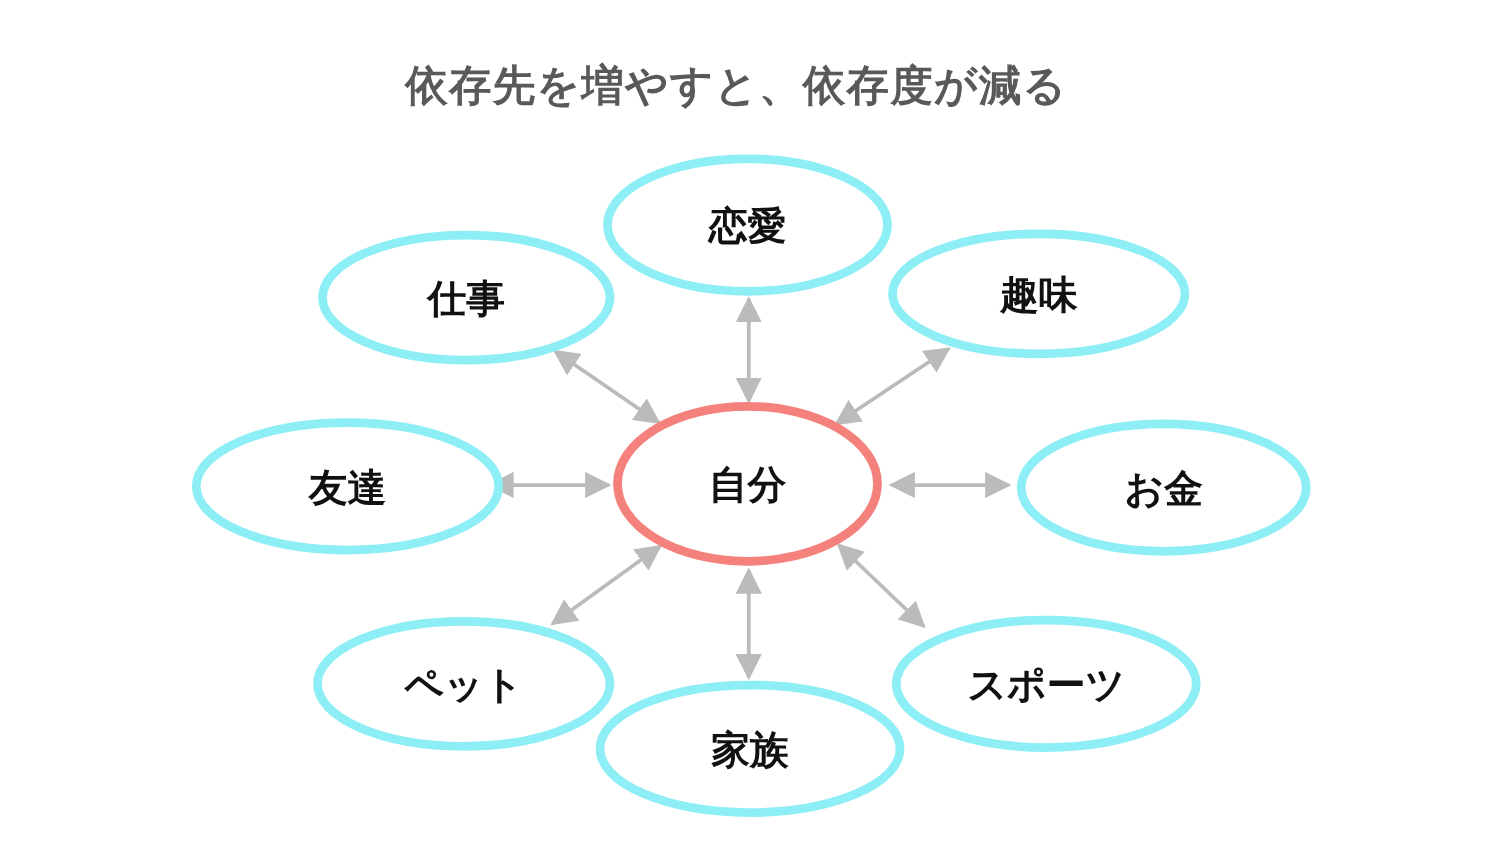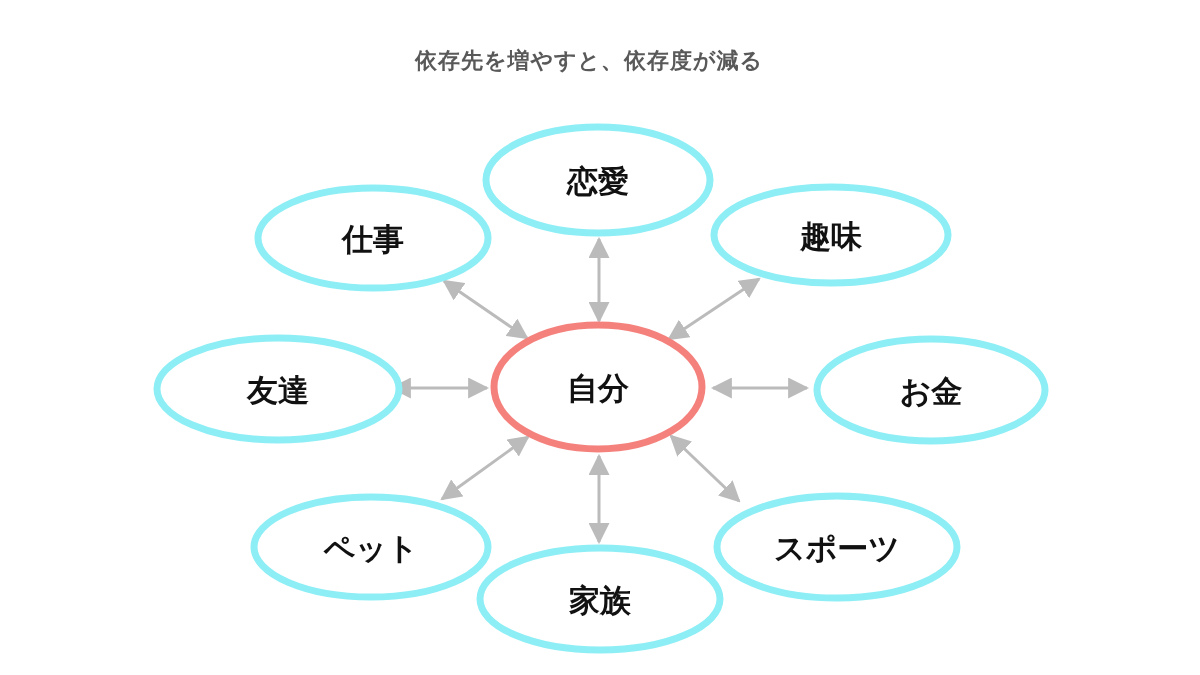--- a/index.html
+++ b/index.html
@@ -15,21 +15,21 @@
     width: 1200px; height: 675px;
     background: var(--background);
     font-family: "Liberation Sans", "DejaVu Sans", sans-serif;
     overflow: hidden;
   }
   .stage { position: relative; width: 1200px; height: 675px; background: var(--background); }
   .title {
     position: absolute;
     top: 46px; left: 0; width: 1178px;
     text-align: center;
-    font-size: 22px;
+    font-size: 34px;
     font-weight: bold;
     letter-spacing: 1px;
     color: var(--title-text);
   }
   svg.diagram { position: absolute; left: 0; top: 0; }
   .edge {
     stroke: var(--arrow);
     stroke-width: 3;
     fill: none;
   }

